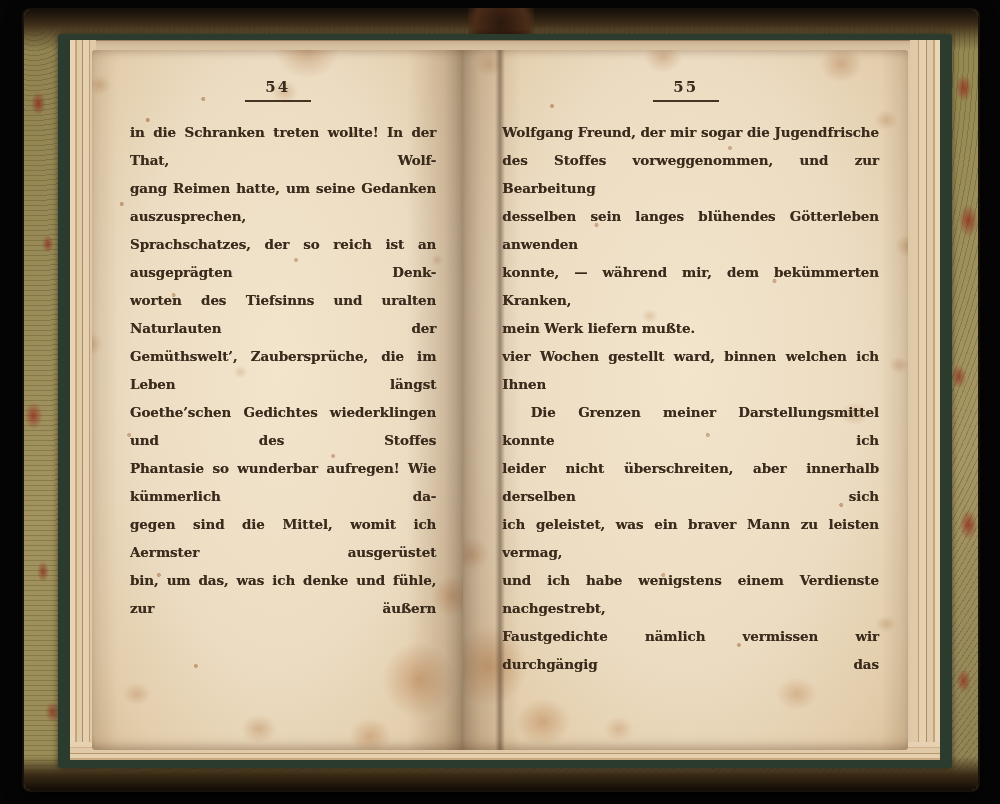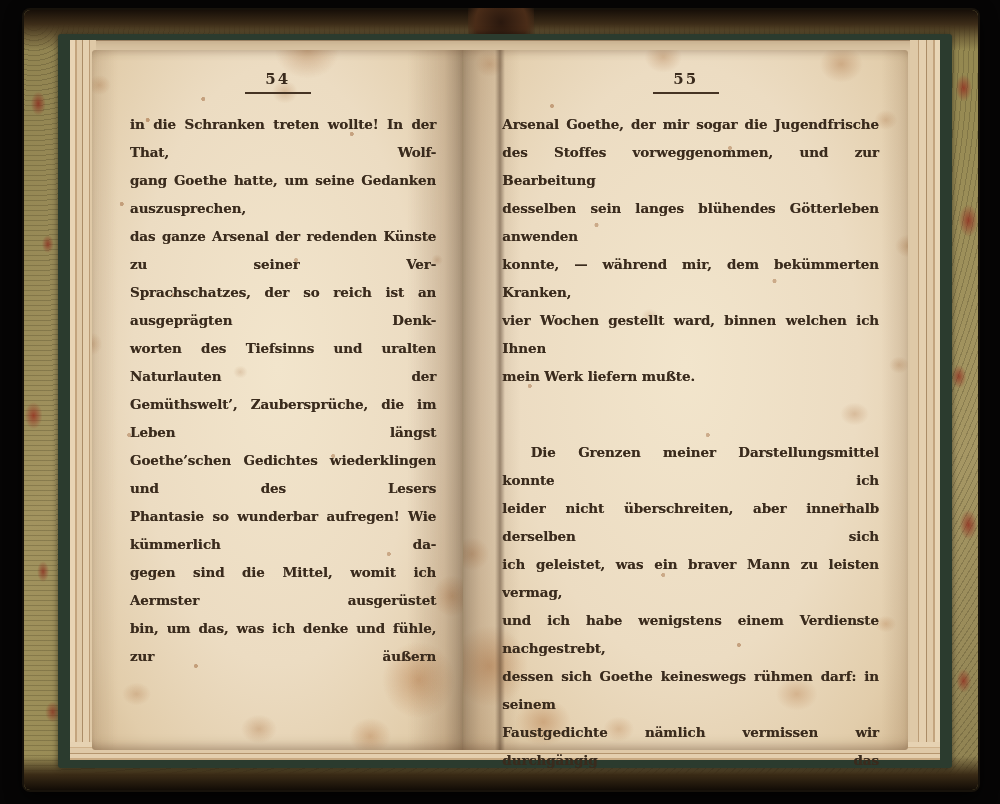--- a/index.html
+++ b/index.html
@@ -147,73 +147,71 @@
       radial-gradient(ellipse at 50% 45%, #f2e5cc 0%, #ecdcc2 55%, #e2cdab 85%, #d8bf99 100%);
   }
   .seam{
     position:absolute;left:403px;top:0;width:10px;height:100%;
     background:linear-gradient(to right, rgba(58,36,20,0) 0%, rgba(58,36,20,.42) 50%, rgba(58,36,20,0) 100%);
     pointer-events:none;
   }
 
   
   .pagenum{
-    width:66px;margin:20px auto 16px;text-align:center;
+    width:66px;margin:28px auto 16px;text-align:center;
     font-size:15px;font-weight:bold;letter-spacing:2px;color:#3a2b1d;
     border-bottom:2px solid #453323;padding-bottom:4px;
   }
   .textblock{line-height:28px;font-size:13.5px;font-weight:bold;letter-spacing:-0.1px;}
   .page.left  .textblock{padding:0 27px 0 38px;}
   .page.right .textblock{padding:0 29px 0 39px;}
   .line{text-align:justify;text-align-last:justify;white-space:normal;
         text-shadow:0 0 0.5px rgba(58,43,29,.6);}
   .line.end{text-align-last:left;}
-  .line.indent{text-indent:2.1em;margin-top:48px;}
+  .line.indent{text-indent:2.1em;}
 </style>
 </head>
 <body>
 
 <div class="scene">
   <div class="cover"></div>
   <div class="spine-top"></div>
   <div class="green-mat"></div>
   <div class="edges">
     <div class="strip left"></div>
     <div class="strip right"></div>
     <div class="strip bottom"></div>
   </div>
 
   <div class="spread">
     <div class="page left">
       <div class="pagenum">54</div>
       <div class="textblock">
           <div class="line">in die Schranken treten wollte! In der That, Wolf-</div>
-          <div class="line">gang Goethe hatte, um seine Gedanken auszusprechen,</div>
-          <div class="line">das ganze Arsenal der redenden Künste zu seiner Ver-</div>
+          <div class="line">gang Reimen hatte, um seine Gedanken auszusprechen,</div>
           <div class="line">Sprachschatzes, der so reich ist an ausgeprägten Denk-</div>
           <div class="line">worten des Tiefsinns und uralten Naturlauten der</div>
           <div class="line">Gemüthswelt’, Zaubersprüche, die im Leben längst</div>
-          <div class="line">Goethe’schen Gedichtes wiederklingen und des Lesers</div>
+          <div class="line">Goethe’schen Gedichtes wiederklingen und des Stoffes</div>
           <div class="line">Phantasie so wunderbar aufregen! Wie kümmerlich da-</div>
           <div class="line">gegen sind die Mittel, womit ich Aermster ausgerüstet</div>
           <div class="line">bin, um das, was ich denke und fühle, zur äußern</div>
         </div>
     </div>
     <div class="page right">
       <div class="pagenum">55</div>
       <div class="textblock">
-          <div class="line">Arsenal Goethe, der mir sogar die Jugendfrische</div>
+          <div class="line">Wolfgang Freund, der mir sogar die Jugendfrische</div>
           <div class="line">des Stoffes vorweggenommen, und zur Bearbeitung</div>
           <div class="line">desselben sein langes blühendes Götterleben anwenden</div>
           <div class="line">konnte, — während mir, dem bekümmerten Kranken,</div>
+          <div class="line end">mein Werk liefern mußte.</div>
           <div class="line">vier Wochen gestellt ward, binnen welchen ich Ihnen</div>
-          <div class="line end">mein Werk liefern mußte.</div>
           <div class="line indent">Die Grenzen meiner Darstellungsmittel konnte ich</div>
           <div class="line">leider nicht überschreiten, aber innerhalb derselben sich</div>
           <div class="line">ich geleistet, was ein braver Mann zu leisten vermag,</div>
           <div class="line">und ich habe wenigstens einem Verdienste nachgestrebt,</div>
-          <div class="line">dessen sich Goethe keineswegs rühmen darf: in seinem</div>
           <div class="line">Faustgedichte nämlich vermissen wir durchgängig das</div>
         </div>
     </div>
     <div class="seam"></div>
   </div>
 </div>
 
 </body></html>

